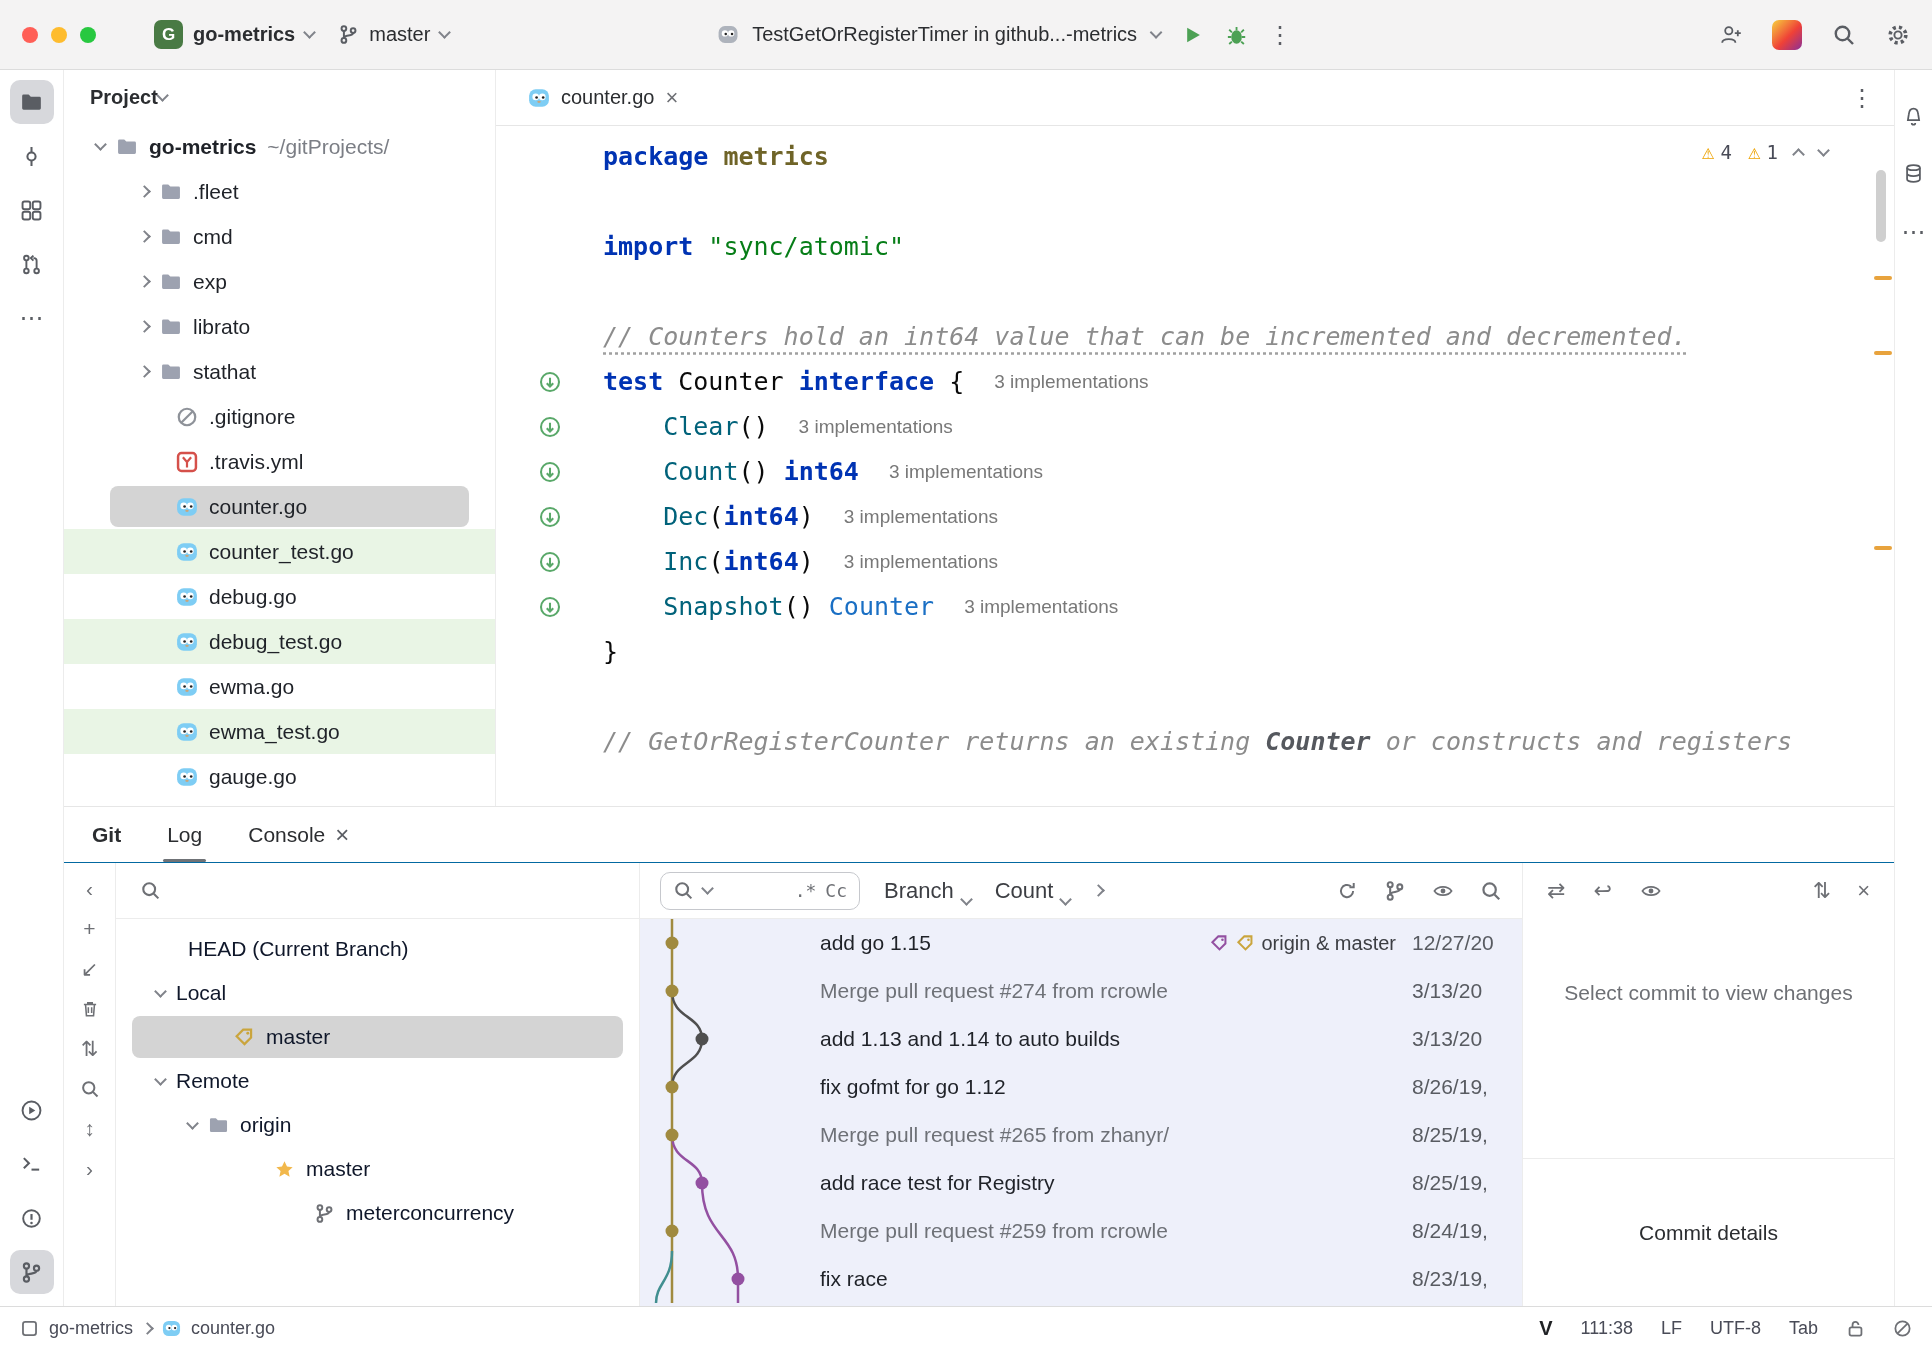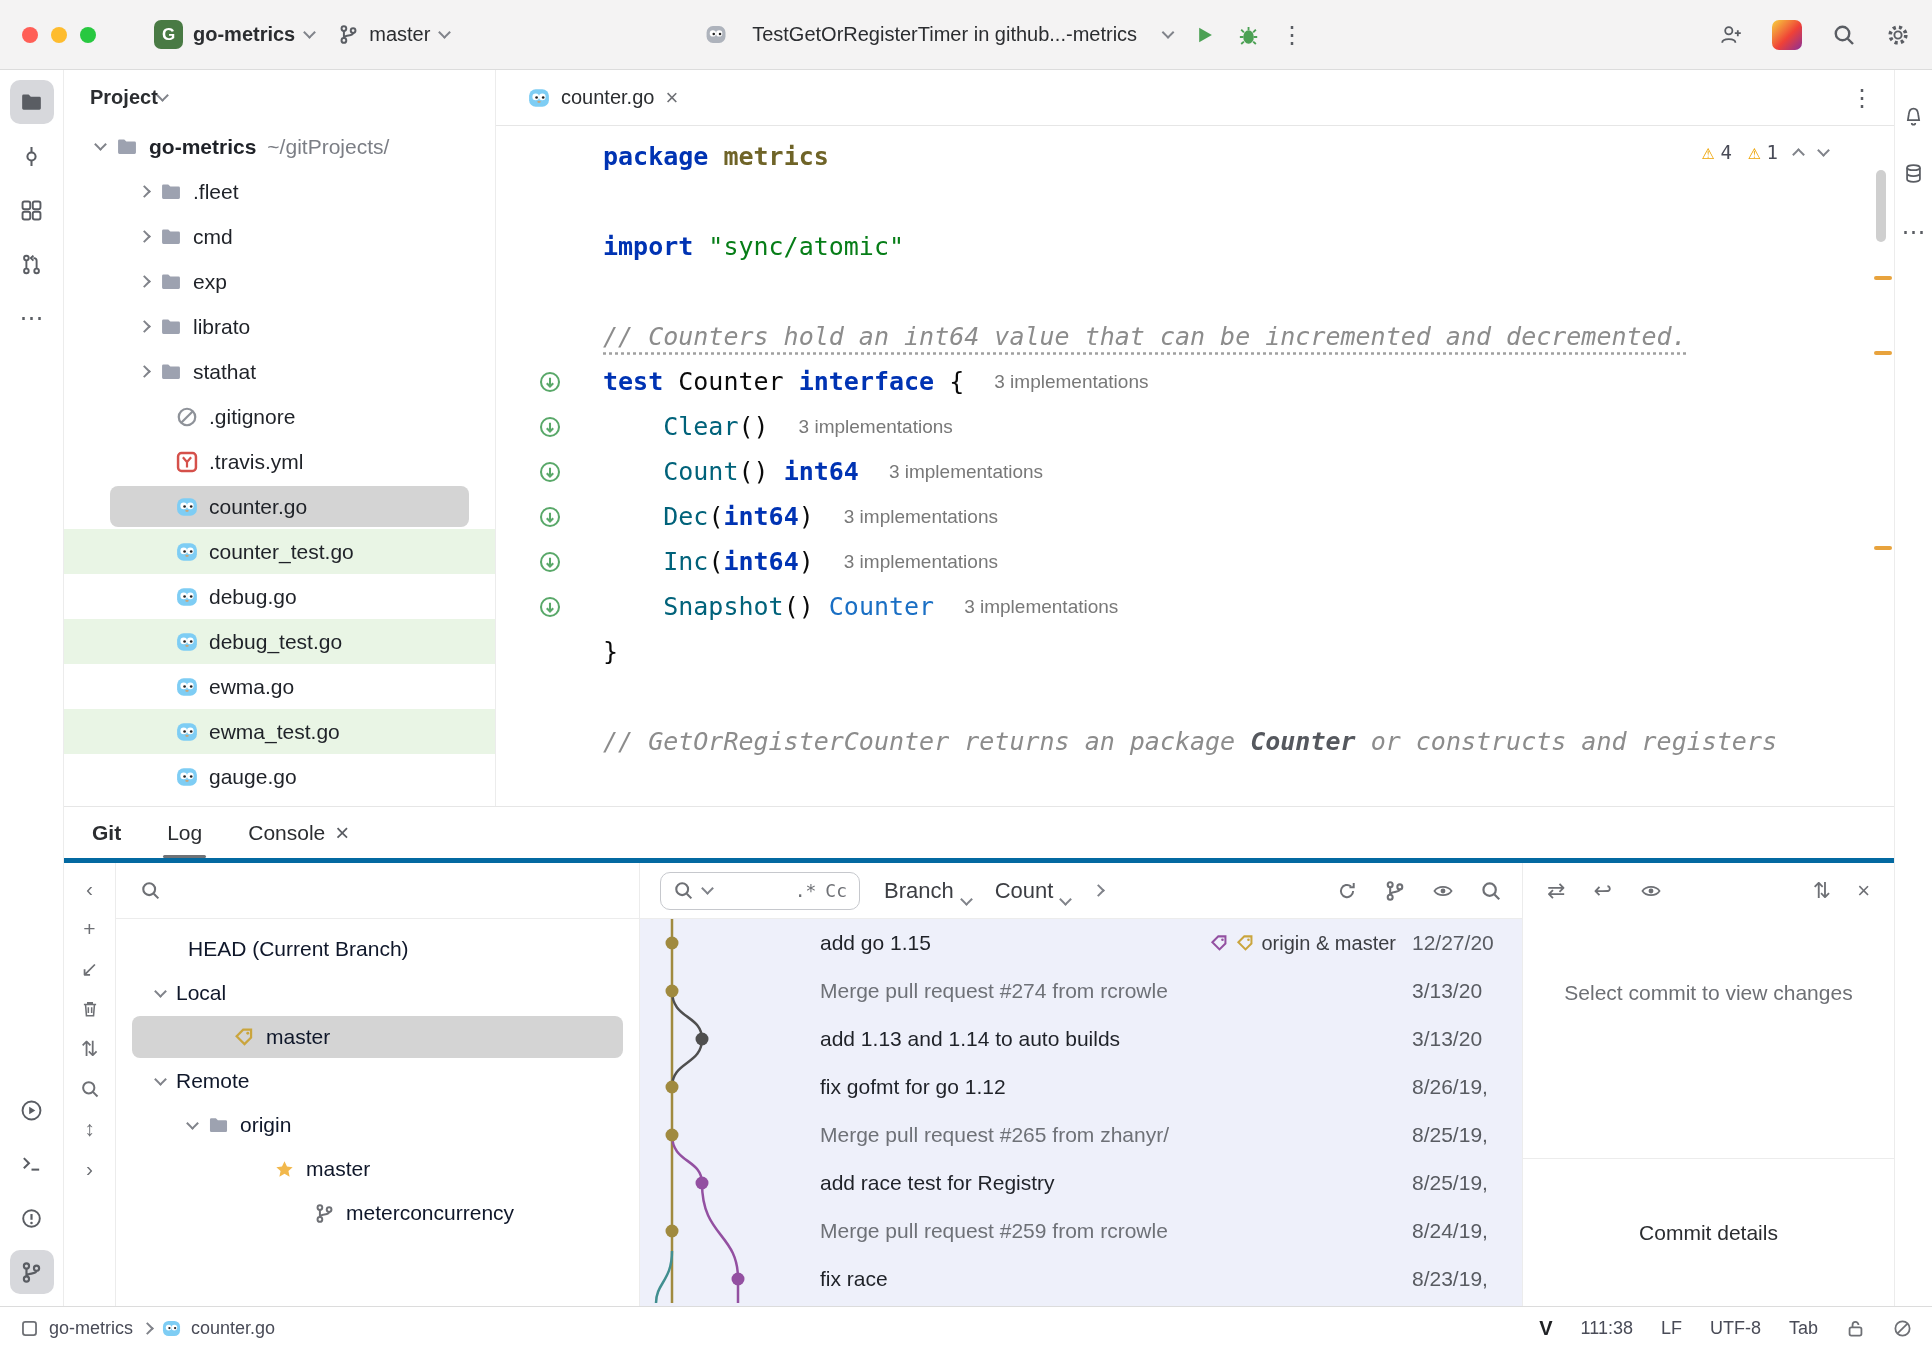--- a/index.html
+++ b/index.html
@@ -15,21 +15,21 @@
 .tl.red{background:#ff5f57}.tl.yellow{background:#febc2e}.tl.green{background:#28c840}
 .tb-widget{display:flex;align-items:center;gap:10px;padding:6px 12px;border-radius:8px;font-size:20px;color:#2b2d30}
 .proj-badge{width:29px;height:29px;border-radius:7px;background:#497a44;color:#fff;font-weight:700;
   font-size:17px;display:flex;align-items:center;justify-content:center}
 .bold{font-weight:700}
 .chev{display:inline-block;width:9px;height:9px;border-right:2px solid #80838a;border-bottom:2px solid #80838a;
   transform:rotate(45deg);margin-top:-4px}
 .chev.right{transform:rotate(-45deg);margin-top:0}
 .chev.up{transform:rotate(-135deg);margin-top:4px}
 .runbar{position:absolute;left:52%;transform:translateX(-50%);display:flex;align-items:center;gap:20px}
-.runcfg{display:flex;align-items:center;gap:26px;font-size:20px;color:#2b2d30}
+.runcfg{display:flex;align-items:center;gap:14px;font-size:20px;color:#2b2d30}
 .tb-right{margin-left:auto;display:flex;align-items:center;gap:30px;color:#5a5d63}
 .logo{width:30px;height:30px;border-radius:7px;background:linear-gradient(135deg,#f7d13d 0%,#ef4137 55%,#8a2f98 100%)}
 .ic{display:inline-flex;align-items:center;justify-content:center}
 .ic svg{width:21px;height:21px}
 .ic.big svg{width:24px;height:24px}
 .glyph{font-size:24px;color:#5a5d63;line-height:1}
 
 
 .main{flex:1;display:flex;min-height:0}
 .left-strip{width:64px;flex:0 0 64px;border-right:1px solid #ececec;display:flex;flex-direction:column;
@@ -82,21 +82,21 @@
 .editor-badges{position:absolute;top:14px;right:66px;display:flex;align-items:center;gap:16px;font-size:19px;color:#494b57;z-index:2}
 .wbadge{display:flex;align-items:center;gap:6px}
 .wbadge .tri{color:var(--warning-yellow,#eda200);font-size:21px}
 .vscroll{position:absolute;right:8px;top:44px;width:10px;height:72px;background:#cfcfcf;border-radius:5px;z-index:2}
 .mark{position:absolute;right:2px;width:18px;height:4px;background:#e8a33d;border-radius:2px;z-index:2}
 .hintbar{height:46px;flex:0 0 46px;border-top:1px solid #e6e6e6;display:flex;align-items:center;padding-left:26px;
   font-family:"DejaVu Sans Mono","Liberation Mono",monospace;font-size:21px;color:#494b57}
 
 
 .git-panel{flex:1;display:flex;flex-direction:column;min-height:0;border-top:1px solid #e6e6e6}
-.git-tabs{height:56px;flex:0 0 56px;display:flex;align-items:center;gap:46px;padding-left:28px;font-size:21px;border-bottom:5px solid #0369a1}
+.git-tabs{height:56px;flex:0 0 56px;display:flex;align-items:center;gap:46px;padding-left:28px;font-size:21px;border-bottom:1px solid #0369a1}
 .git-tab{position:relative;height:100%;display:flex;align-items:center;gap:10px;color:#2b2d30}
 .git-tab.title{font-weight:700}
 .git-tab.active::after{content:"";position:absolute;left:-4px;right:-4px;bottom:0;height:3px;background:#6f7276;border-radius:2px}
 .git-content{flex:1;display:flex;min-height:0}
 .vtools{width:52px;flex:0 0 52px;border-right:1px solid #ececec;display:flex;flex-direction:column;align-items:center;
   padding:8px 0;gap:4px;color:#6e7075}
 .vtool{width:36px;height:36px;display:flex;align-items:center;justify-content:center;font-size:21px}
 .vtool svg{width:20px;height:20px}
 .branches{width:524px;flex:0 0 524px;border-right:1px solid #ececec;display:flex;flex-direction:column;font-size:21px;overflow:hidden}
 .branch-search{height:56px;flex:0 0 56px;display:flex;align-items:center;padding-left:24px;border-bottom:1px solid #ececec;color:#6e7075}
@@ -576,21 +576,21 @@
                 <div class="code-line">
                   <span class="gutter"></span>
                   <span class="code-text"><span class="tk pl">}</span></span>
                 </div>
                 <div class="code-line">
                   <span class="gutter"></span>
                   <span class="code-text"></span>
                 </div>
                 <div class="code-line">
                   <span class="gutter"></span>
-                  <span class="code-text"><span class="tk cmt">// GetOrRegisterCounter returns an package </span><span class="tk cmtb">Counter</span><span class="tk cmt"> or constructs and registers</span></span>
+                  <span class="code-text"><span class="tk cmt">// GetOrRegisterCounter returns an existing </span><span class="tk cmtb">Counter</span><span class="tk cmt"> or constructs and registers</span></span>
                 </div>
               </div>
             <span class="vscroll"></span>
             <span class="mark" style="top:150px"></span>
             <span class="mark" style="top:225px"></span>
             <span class="mark" style="top:420px"></span>
           </div>
 
         </div>
       </div>

